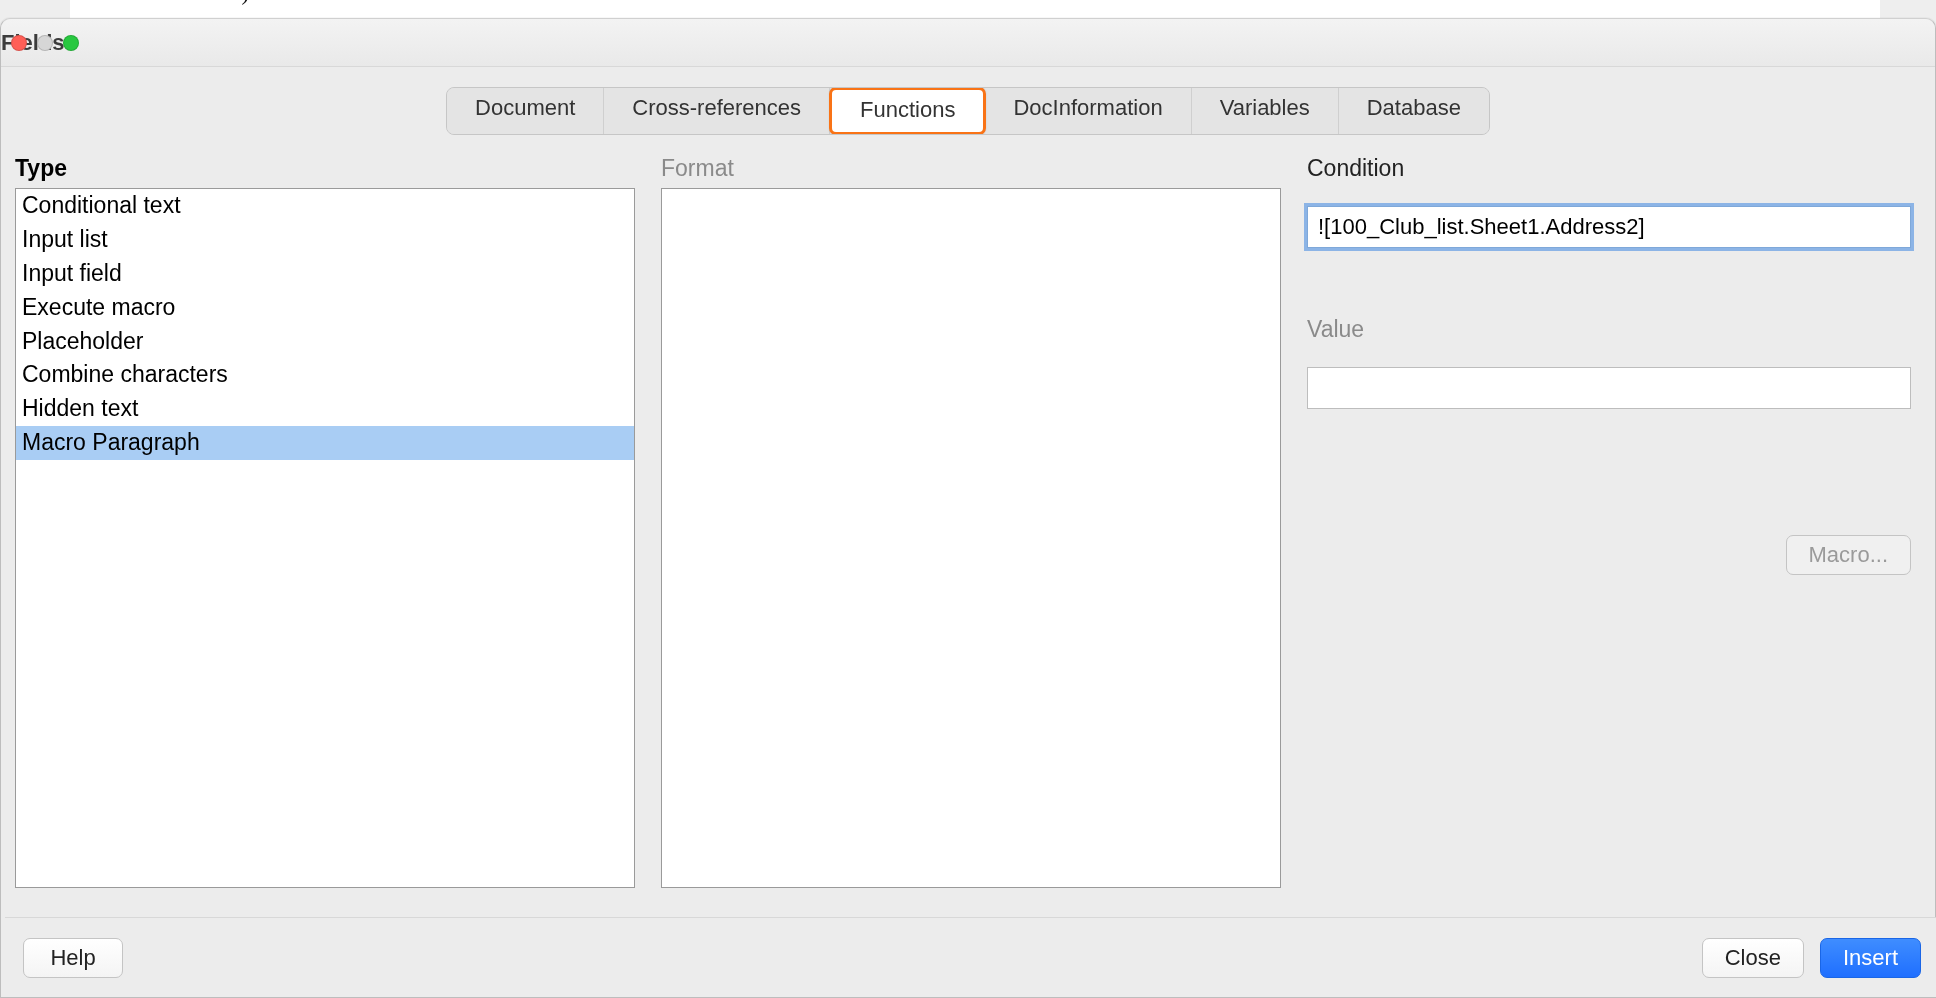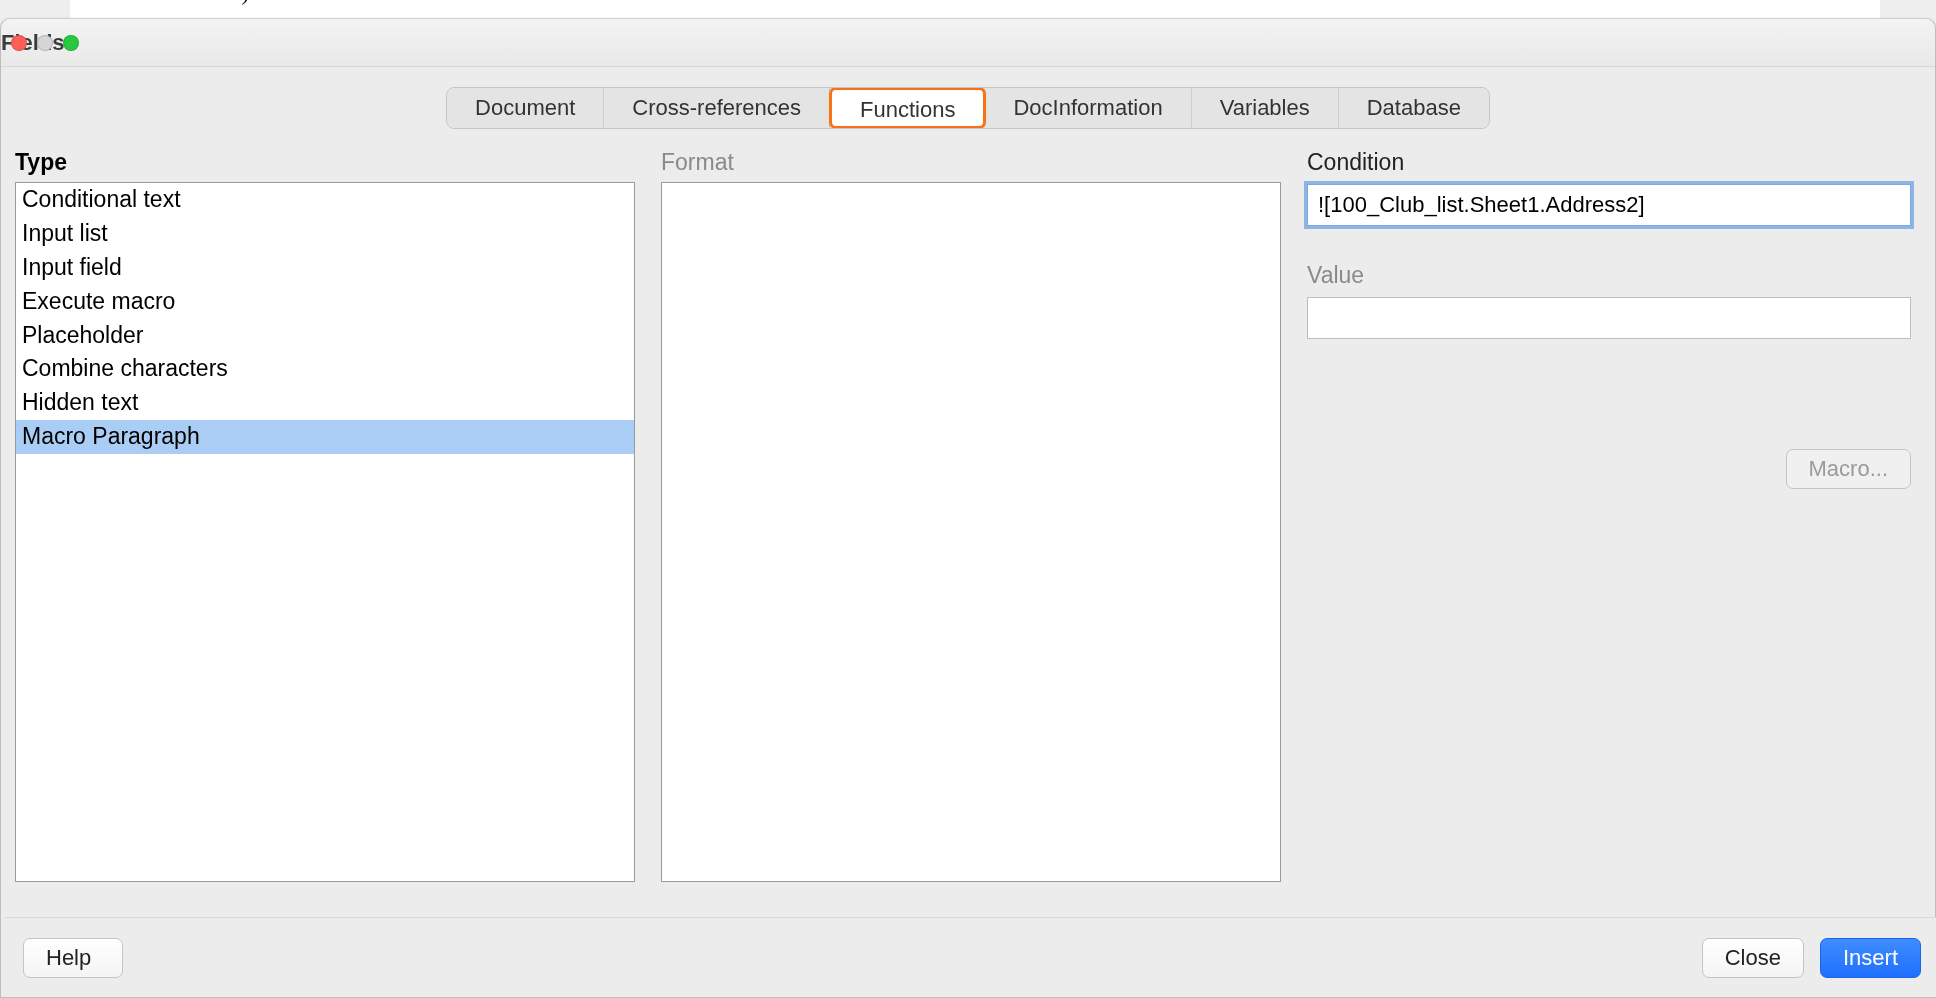--- a/index.html
+++ b/index.html
@@ -81,21 +81,21 @@
     display: flex;
     justify-content: center;
     padding: 20px 0 10px 0;
   }
   .segmented {
     display: flex;
     background: #e1e1e1;
     border: 1px solid #c6c6c6;
     border-radius: 8px;
     overflow: hidden;
-    height: 42px;
+    height: 48px;
   }
   .segmented .seg {
     padding: 0 28px;
     line-height: 40px;
     font-size: 22px;
     color: #333;
     border-right: 1px solid #cfcfcf;
     cursor: default;
     background: #e4e4e4;
   }
@@ -114,21 +114,21 @@
     display: flex;
     padding: 10px 14px 0 14px;
     gap: 26px;
   }
   .col {
     display: flex;
     flex-direction: column;
   }
   .col.type { width: 620px; }
   .col.format { width: 620px; }
-  .col.right { flex: 1; padding-right: 10px; }
+  .col.right { flex: 1; padding-right: 10px; gap: 16px; }
 
   .col-label {
     font-size: 23px;
     margin-bottom: 6px;
     color: #222;
   }
   .col-label.bold { font-weight: 700; color: #000; }
   .col-label.dim { color: #8a8a8a; }
 
   .listbox {
@@ -179,21 +179,21 @@
   .btn {
     height: 40px;
     padding: 0 22px;
     font-size: 22px;
     border-radius: 7px;
     border: 1px solid #c4c4c4;
     background: linear-gradient(#ffffff,#f4f4f4);
     color: #222;
     cursor: default;
     line-height: 38px;
-    text-align: left;
+    text-align: center;
     min-width: 100px;
   }
   .btn.disabled {
     color: #9a9a9a;
     background: #f0f0f0;
   }
   .btn.primary {
     background: linear-gradient(#3f8dff,#1f6fff);
     border: 1px solid #1a66e6;
     color: #fff;

